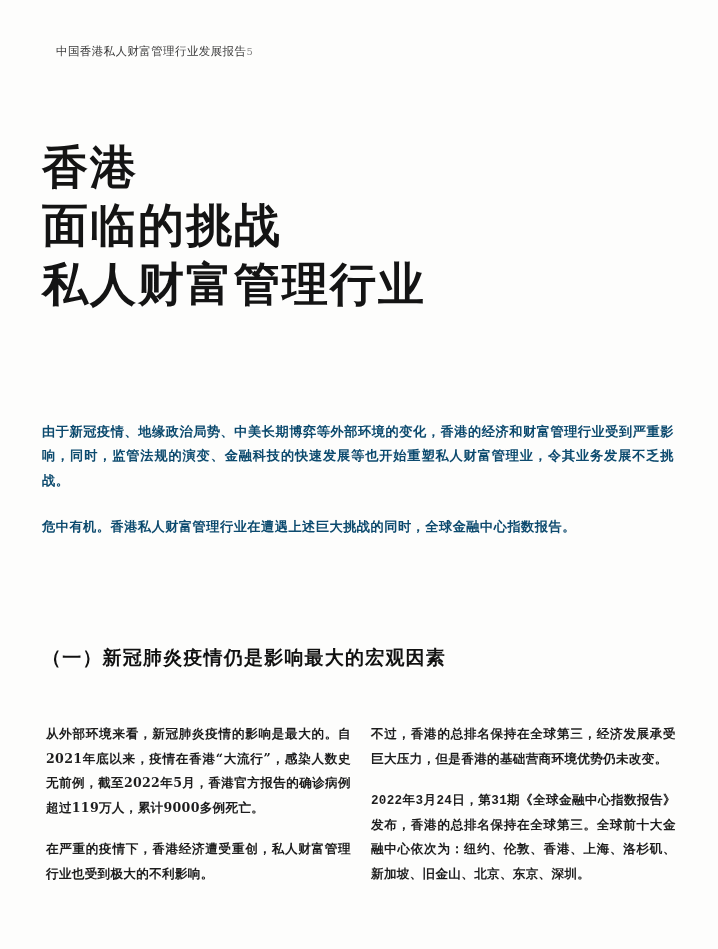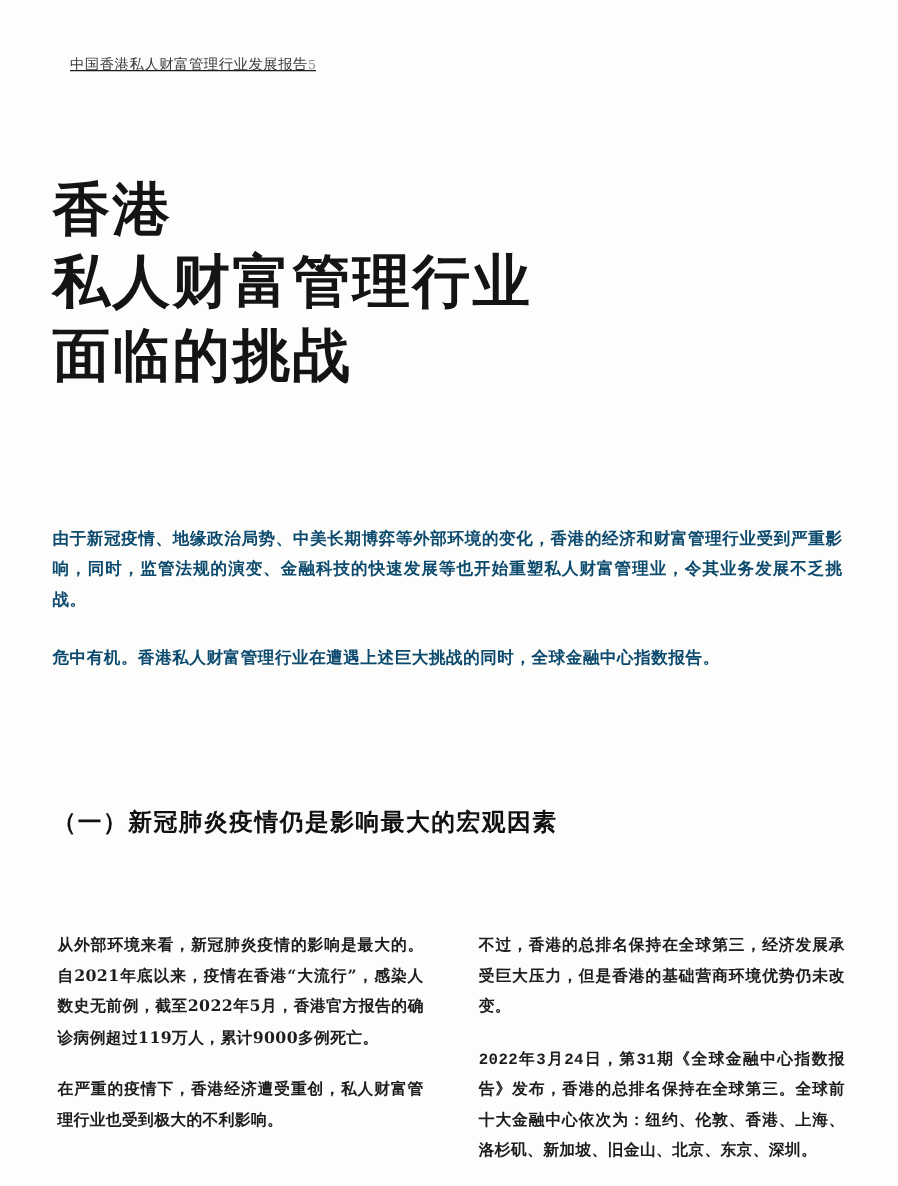--- a/index.html
+++ b/index.html
@@ -21,21 +21,20 @@
     background: #fdfdfc;
   }
   
   .page-header {
     position: absolute;
     top: 44px;
     left: 56px;
     right: 48px;
     display: flex;
     align-items: baseline;
-    text-decoration: underline;
   }
   .header-title {
     font-size: 11.5px;
     letter-spacing: 0.4px;
     color: #3a3a3a;
     font-family: "DejaVu Serif", "Liberation Serif", serif;
   }
   .header-pagenum {
     font-size: 10px;
     color: #8a8a8a;
@@ -80,25 +79,25 @@
     left: 42px;
     right: 48px;
     font-size: 19px;
     font-weight: 700;
     letter-spacing: 1.2px;
     color: #111111;
   }
   
   .columns {
     position: absolute;
-    top: 744px;
+    top: 722px;
     left: 46px;
     right: 42px;
     display: flex;
-    gap: 44px;
+    gap: 20px;
   }
   .col {
     flex: 1 1 0;
   }
   .col p {
     margin: 0 0 18px 0;
     font-size: 12.6px;
     line-height: 1.95;
     letter-spacing: 0.3px;
     color: #1d1d1d;
@@ -112,22 +111,22 @@
 
 <div class="page">
 
   <div class="page-header">
     <div class="header-title">中国香港私人财富管理行业发展报告</div>
     <div class="header-pagenum">5</div>
   </div>
 
   <div class="title-block">
     <div class="title-line">香港</div>
+    <div class="title-line">面临的挑战</div>
     <div class="title-line">私人财富管理行业</div>
-    <div class="title-line">面临的挑战</div>
   </div>
 
   <div class="intro">
     <p>由于新冠疫情、地缘政治局势、中美长期博弈等外部环境的变化，香港的经济和财富管理行业受到严重影响，同时，监管法规的演变、金融科技的快速发展等也开始重塑私人财富管理业，令其业务发展不乏挑战。</p>
     <p>危中有机。香港私人财富管理行业在遭遇上述巨大挑战的同时，全球金融中心指数报告。</p>
   </div>
 
   <div class="section-heading">（一）新冠肺炎疫情仍是影响最大的宏观因素</div>
 
   <div class="columns">

